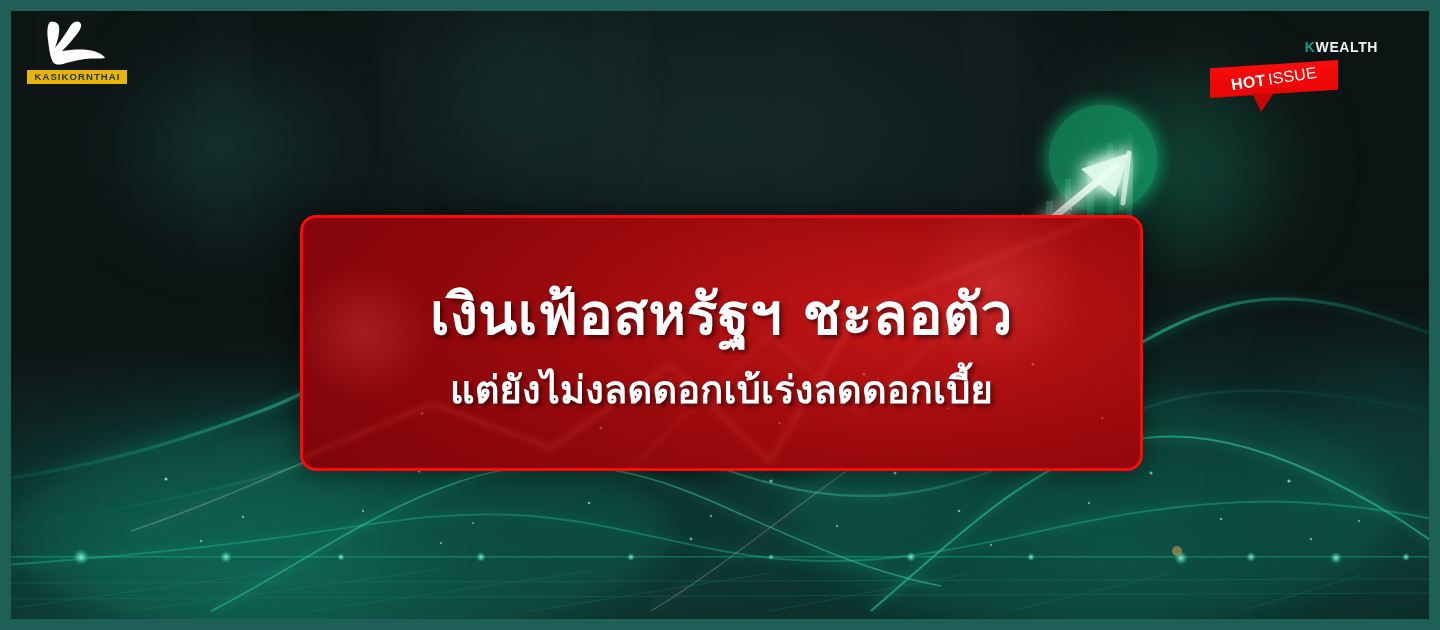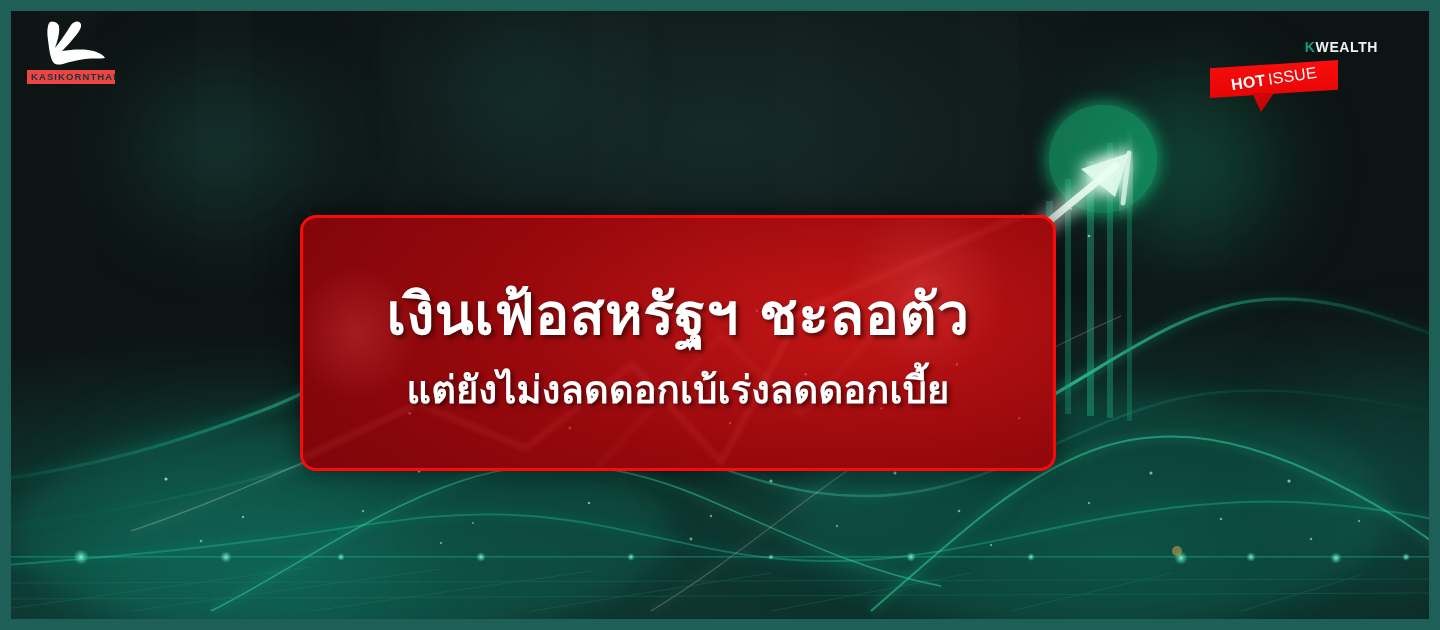--- a/index.html
+++ b/index.html
@@ -73,29 +73,29 @@
   .brand-logo {
     position: absolute;
     left: 27px;
     top: 18px;
     width: 92px;
     z-index: 6;
   }
   .brand-mark { display:block; width: 74px; height: 50px; margin-left: 6px; }
   .brand-wordmark {
     display: block;
-    background: #ef4444;
+    background: #eab308;
     color: #12383a;
     font-size: 9.5px;
     font-weight: 700;
     letter-spacing: 1.1px;
     text-align: center;
     padding: 2px 3px 2px 4px;
     line-height: 1.05;
-    width: 88px;
+    width: 100px;
     margin-top: 2px;
   }
 
   
   .kwealth-block {
     position: absolute;
     right: 62px;
     top: 16px;
     z-index: 6;
     text-align: right;
@@ -150,21 +150,21 @@
     padding-bottom: 1px;
   }
   .hot-ribbon .hot  { font-weight: 800; letter-spacing: .2px; }
   .hot-ribbon .issue{ font-weight: 400; letter-spacing: .2px; margin-left: 3px; }
 
   
   .headline-banner {
     position: absolute;
     left: 300px;
     top: 215px;
-    width: 756px;
+    width: 843px;
     height: 256px;
     border: 3px solid #fc0a0a;
     border-radius: 16px;
     background:
       radial-gradient(ellipse 85% 110% at 72% 40%, rgba(196,22,22,.95) 0%, rgba(150,8,12,.98) 55%, rgba(126,5,10,1) 100%),
       linear-gradient(125deg, #9d0d12 0%, #b21015 45%, #8c070c 100%);
     box-shadow: 0 0 26px rgba(0,0,0,.55);
     overflow: hidden;
     display: flex;
     flex-direction: column;

